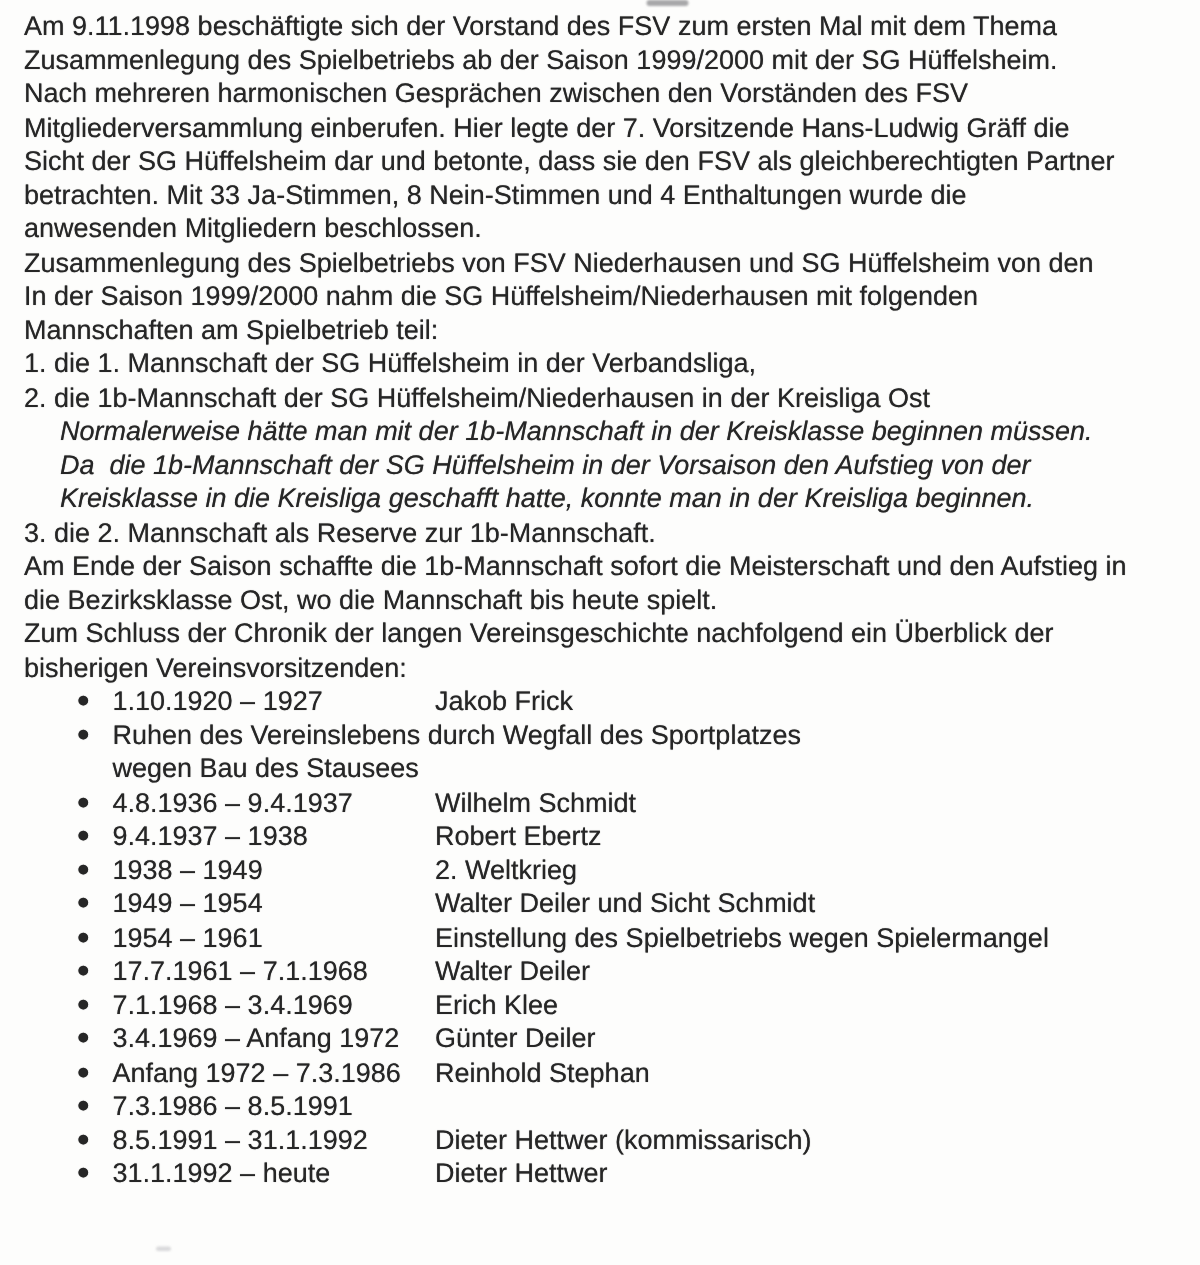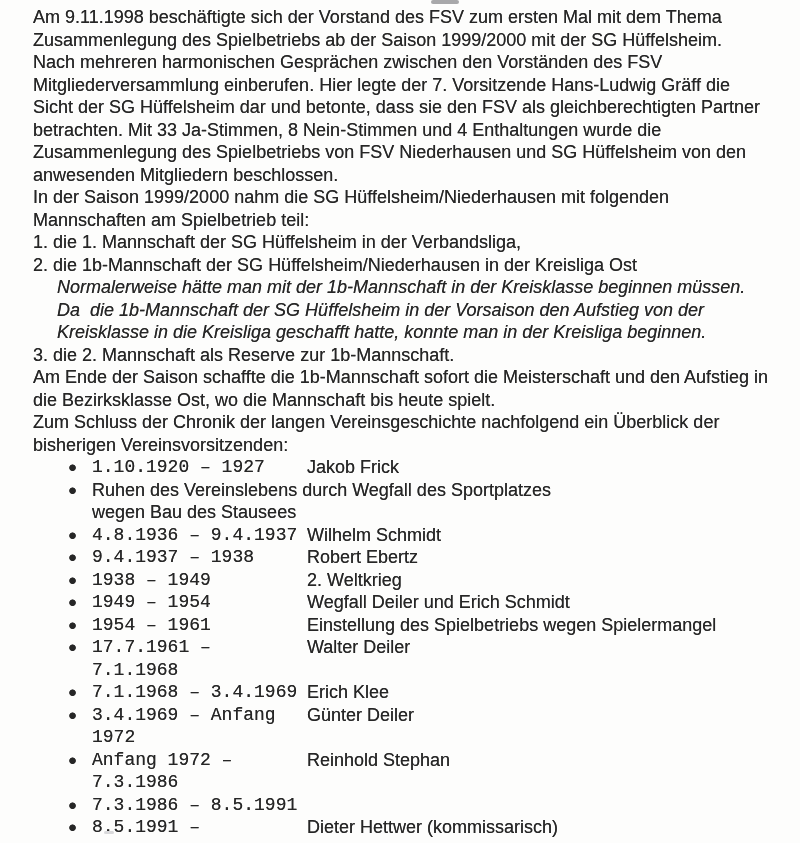--- a/index.html
+++ b/index.html
@@ -13,21 +13,21 @@
     overflow: hidden;
     position: relative;
     font-family: "Liberation Sans", "DejaVu Sans", sans-serif;
     color: #262626;
   }
   .page {
     position: absolute;
     top: 0; left: 0;
     width: 800px;
     height: 604px;
-    padding: 6px 20px 0 33px;
+    padding: 6px 20px 0 16px;
     box-sizing: border-box;
     font-size: 18px;
     line-height: 22.5px;
     text-shadow: 0 0 0.5px rgba(45,45,45,0.8);
   }
   .line {
     white-space: pre-wrap;
   }
   .indent {
     padding-left: 24px;
@@ -42,21 +42,20 @@
   }
   .bullet-cell {
     width: 24px;
     flex: 0 0 24px;
     font-size: 15px;
   }
   .period-cell {
     width: 215px;
     flex: 0 0 215px;
     white-space: pre-wrap;
-    font-family: Liberation Mono, monospace;
   }
   .name-cell {
     flex: 1 1 auto;
     white-space: pre-line;
   }
   
   .artifact-top {
     position: absolute;
     top: 0; left: 431px;
     width: 28px; height: 4px;
@@ -78,22 +77,22 @@
 
 <div class="page">
 
   <div>
     <div class="line">Am 9.11.1998 beschäftigte sich der Vorstand des FSV zum ersten Mal mit dem Thema</div>
     <div class="line">Zusammenlegung des Spielbetriebs ab der Saison 1999/2000 mit der SG Hüffelsheim.</div>
     <div class="line">Nach mehreren harmonischen Gesprächen zwischen den Vorständen des FSV</div>
     <div class="line">Mitgliederversammlung einberufen. Hier legte der 7. Vorsitzende Hans-Ludwig Gräff die</div>
     <div class="line">Sicht der SG Hüffelsheim dar und betonte, dass sie den FSV als gleichberechtigten Partner</div>
     <div class="line">betrachten. Mit 33 Ja-Stimmen, 8 Nein-Stimmen und 4 Enthaltungen wurde die</div>
+    <div class="line">anwesenden Mitgliedern beschlossen.</div>
     <div class="line">Zusammenlegung des Spielbetriebs von FSV Niederhausen und SG Hüffelsheim von den</div>
-    <div class="line">anwesenden Mitgliedern beschlossen.</div>
     <div class="line">In der Saison 1999/2000 nahm die SG Hüffelsheim/Niederhausen mit folgenden</div>
     <div class="line">Mannschaften am Spielbetrieb teil:</div>
   </div>
 
   <div>
     <div class="line">1. die 1. Mannschaft der SG Hüffelsheim in der Verbandsliga,</div>
     <div class="line">2. die 1b-Mannschaft der SG Hüffelsheim/Niederhausen in der Kreisliga Ost</div>
     <div class="line indent">Normalerweise hätte man mit der 1b-Mannschaft in der Kreisklasse beginnen müssen.</div>
     <div class="line indent">Da  die 1b-Mannschaft der SG Hüffelsheim in der Vorsaison den Aufstieg von der</div>
     <div class="line indent">Kreisklasse in die Kreisliga geschafft hatte, konnte man in der Kreisliga beginnen.</div>
@@ -129,21 +128,21 @@
       <span class="name-cell">Robert Ebertz</span>
     </div>
     <div class="chairman-row">
       <span class="bullet-cell">●</span>
       <span class="period-cell">1938 – 1949</span>
       <span class="name-cell">2. Weltkrieg</span>
     </div>
     <div class="chairman-row">
       <span class="bullet-cell">●</span>
       <span class="period-cell">1949 – 1954</span>
-      <span class="name-cell">Wegfall Deiler und Erich Schmidt</span>
+      <span class="name-cell">Walter Deiler und Sicht Schmidt</span>
     </div>
     <div class="chairman-row">
       <span class="bullet-cell">●</span>
       <span class="period-cell">1954 – 1961</span>
       <span class="name-cell">Einstellung des Spielbetriebs wegen Spielermangel</span>
     </div>
     <div class="chairman-row">
       <span class="bullet-cell">●</span>
       <span class="period-cell">17.7.1961 – 7.1.1968</span>
       <span class="name-cell">Walter Deiler</span>

